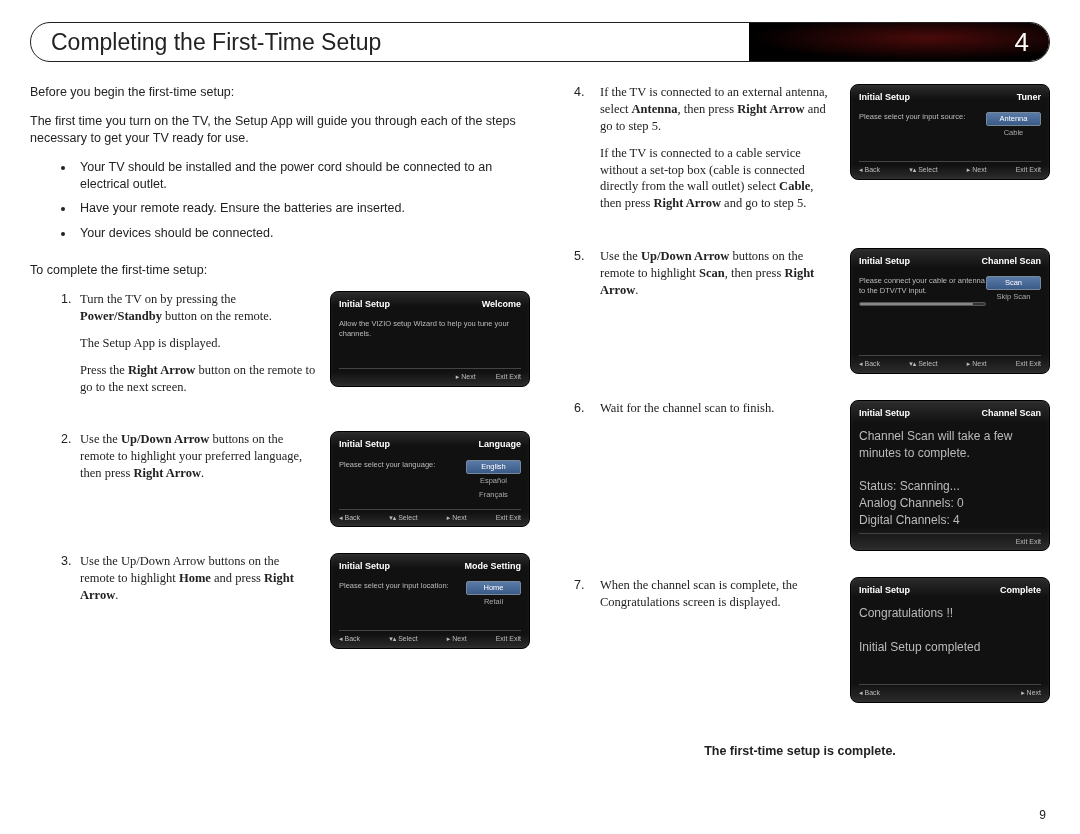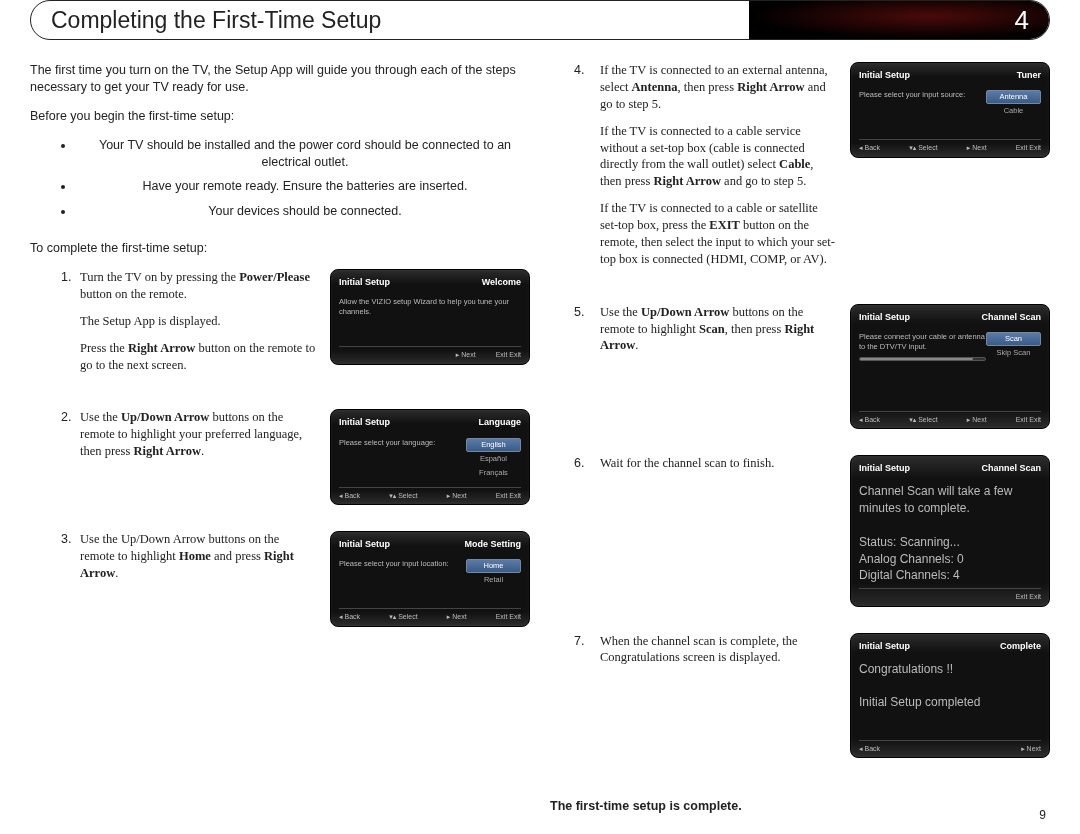--- a/index.html
+++ b/index.html
@@ -8,20 +8,21 @@
     font-size: 12.5px;
     color: #222;
     background: #fff;
     width: 1080px;
     height: 834px;
     position: relative;
     padding: 0 30px;
   }
   .header-bar {
     position: relative;
+    margin-top: 22px;
     height: 40px;
     border: 1.5px solid #222;
     border-radius: 20px;
     display: flex;
     align-items: center;
     justify-content: space-between;
     padding: 0 20px;
     overflow: hidden;
   }
   .header-bar::before {
@@ -50,21 +51,21 @@
   }
   .col {
     flex: 1;
     display: flex;
     flex-direction: column;
   }
   .col-left { max-width: 510px; }
   .col-right { max-width: 510px; }
   p { margin-bottom: 12px; line-height: 1.35; }
   ul { list-style: disc; padding-left: 45px; margin-bottom: 12px; }
-  ul li { margin-bottom: 8px; line-height: 1.35; padding-left: 5px; text-align: center;}
+  ul li { margin-bottom: 8px; line-height: 1.35; padding-left: 5px;}
   ol { list-style: decimal; padding-left: 45px; }
   ol li { margin-bottom: 26px; line-height: 1.35; padding-left: 5px;}
   .step-row {
     display: flex;
     align-items: flex-start;
     gap: 14px;
   }
   .step-text { flex: 1; font-family: Liberation Serif, serif; }
   .step-text p { margin-bottom: 10px; }
 
@@ -123,20 +124,21 @@
   .tv-foot span { white-space: nowrap; }
   .tv.tall .tv-body { min-height: 85px; }
   .tv-body-full { flex:1; color:#bbb; font-size:12px; line-height:1.4;}
   .progress { height:4px; background:#333; border:1px solid #555; margin-top:6px; border-radius:2px;}
   .progress .fill { height:100%; width:90%; background:#888; border-radius:2px;}
   .step7-txt { margin-bottom: 4px;}
 
   .complete-line {
     font-weight: bold;
     margin-top: 14px;
+    text-align: center;
   }
   .page-num {
     position: absolute;
     bottom: 12px;
     right: 34px;
     font-size: 12px;
   }
 
   
   .col-right ol { counter-reset: item 3; list-style:none;}
@@ -147,35 +149,35 @@
 <body>
 
 <div class="header-bar">
   <span class="header-title">Completing the First-Time Setup</span>
   <span class="header-num">4</span>
 </div>
 
 <div class="columns">
 
   <div class="col col-left">
+    <p>Before you begin the first-time setup:</p>
     <p>The first time you turn on the TV, the Setup App will guide you through each of the steps necessary to get your TV ready for use.</p>
-    <p>Before you begin the first-time setup:</p>
     <ul>
       <li>Your TV should be installed and the power cord should be connected to an electrical outlet.</li>
       <li>Have your remote ready. Ensure the batteries are inserted.</li>
       <li>Your devices should be connected.</li>
     </ul>
     <p>To complete the first-time setup:</p>
 
     <ol>
 
       <li>
         <div class="step-row">
           <div class="step-text">
-            <p><span>Turn the TV on by pressing the </span><b>Power/Please</b><span> button on the remote.</span></p>
+            <p><span>Turn the TV on by pressing the </span><b>Power/Standby</b><span> button on the remote.</span></p>
             <p>The Setup App is displayed.</p>
             <p><span>Press the </span><b>Right Arrow</b><span> button on the remote to go to the next screen.</span></p>
           </div>
           <div class="tv">
             <div class="tv-head">
                 <span>Initial Setup</span>
                 <span>Welcome</span>
               </div>
             <div class="tv-body">
                 <div class="tv-body-left">Allow the VIZIO setup Wizard to help you tune your channels.</div>
@@ -248,21 +250,20 @@
   </div>
 
   <div class="col col-right">
     <ol>
 
       <li>
         <div class="step-row">
           <div class="step-text">
             <p><span>If the TV is connected to an external antenna, select </span><b>Antenna</b><span>, then press </span><b>Right Arrow</b><span> and go to step 5.</span></p>
             <p><span>If the TV is connected to a cable service without a set-top box (cable is connected directly from the wall outlet) select </span><b>Cable</b><span>, then press </span><b>Right Arrow</b><span> and go to step 5.</span></p>
-            <p><span>If the TV is connected to a cable or satellite set-top box, press the </span><b>EXIT</b><span> button on the remote, then select the input to which your set-top box is connected (HDMI, COMP, or AV).</span></p>
           </div>
           <div class="tv">
             <div class="tv-head">
                 <span>Initial Setup</span>
                 <span>Tuner</span>
               </div>
             <div class="tv-body">
               <div class="tv-body-left">Please select your input source:</div>
               <div class="tv-body-right">
                 <div class="opt sel">Antenna</div>

